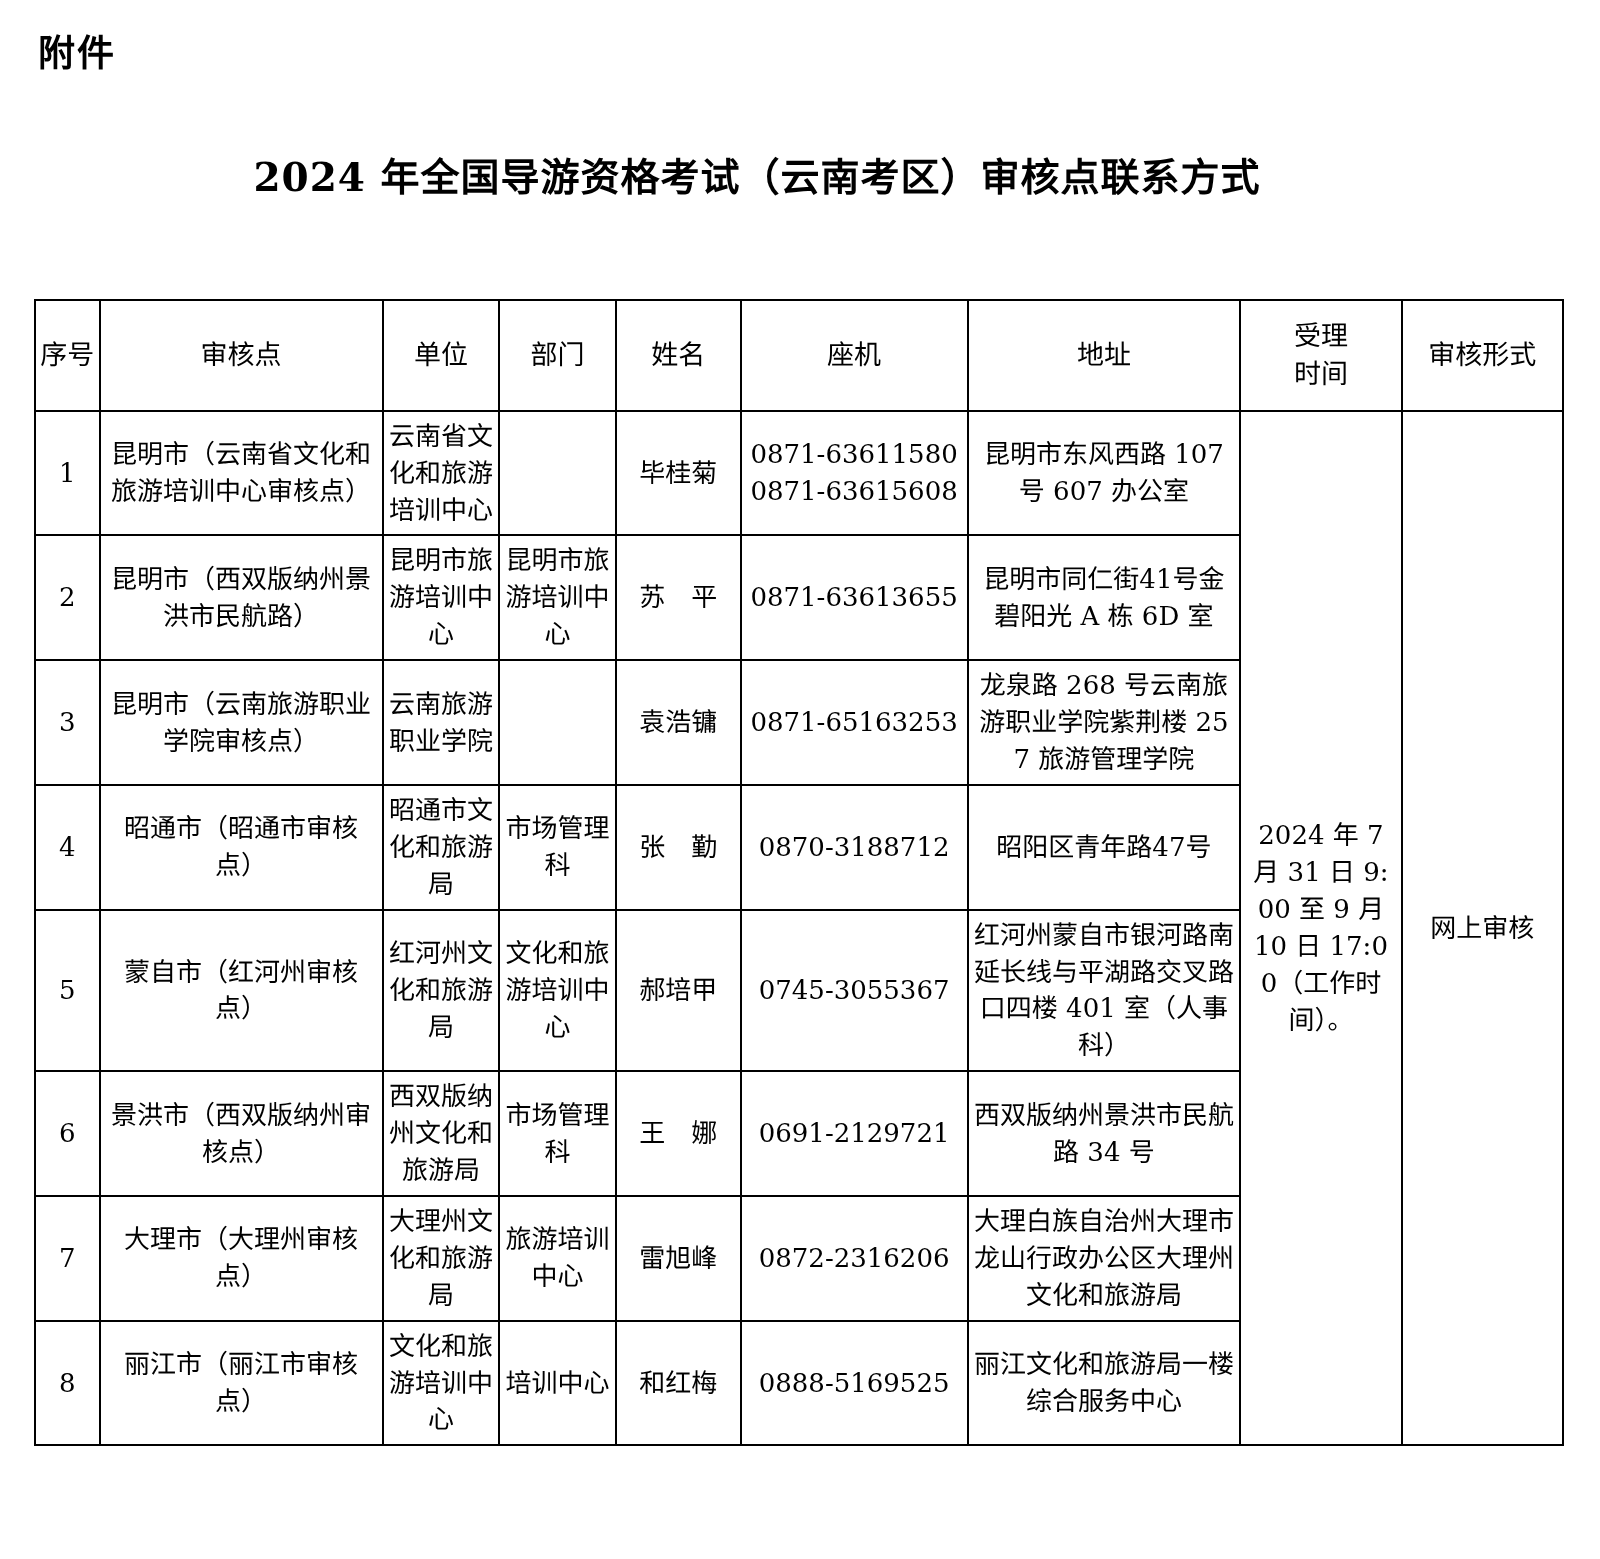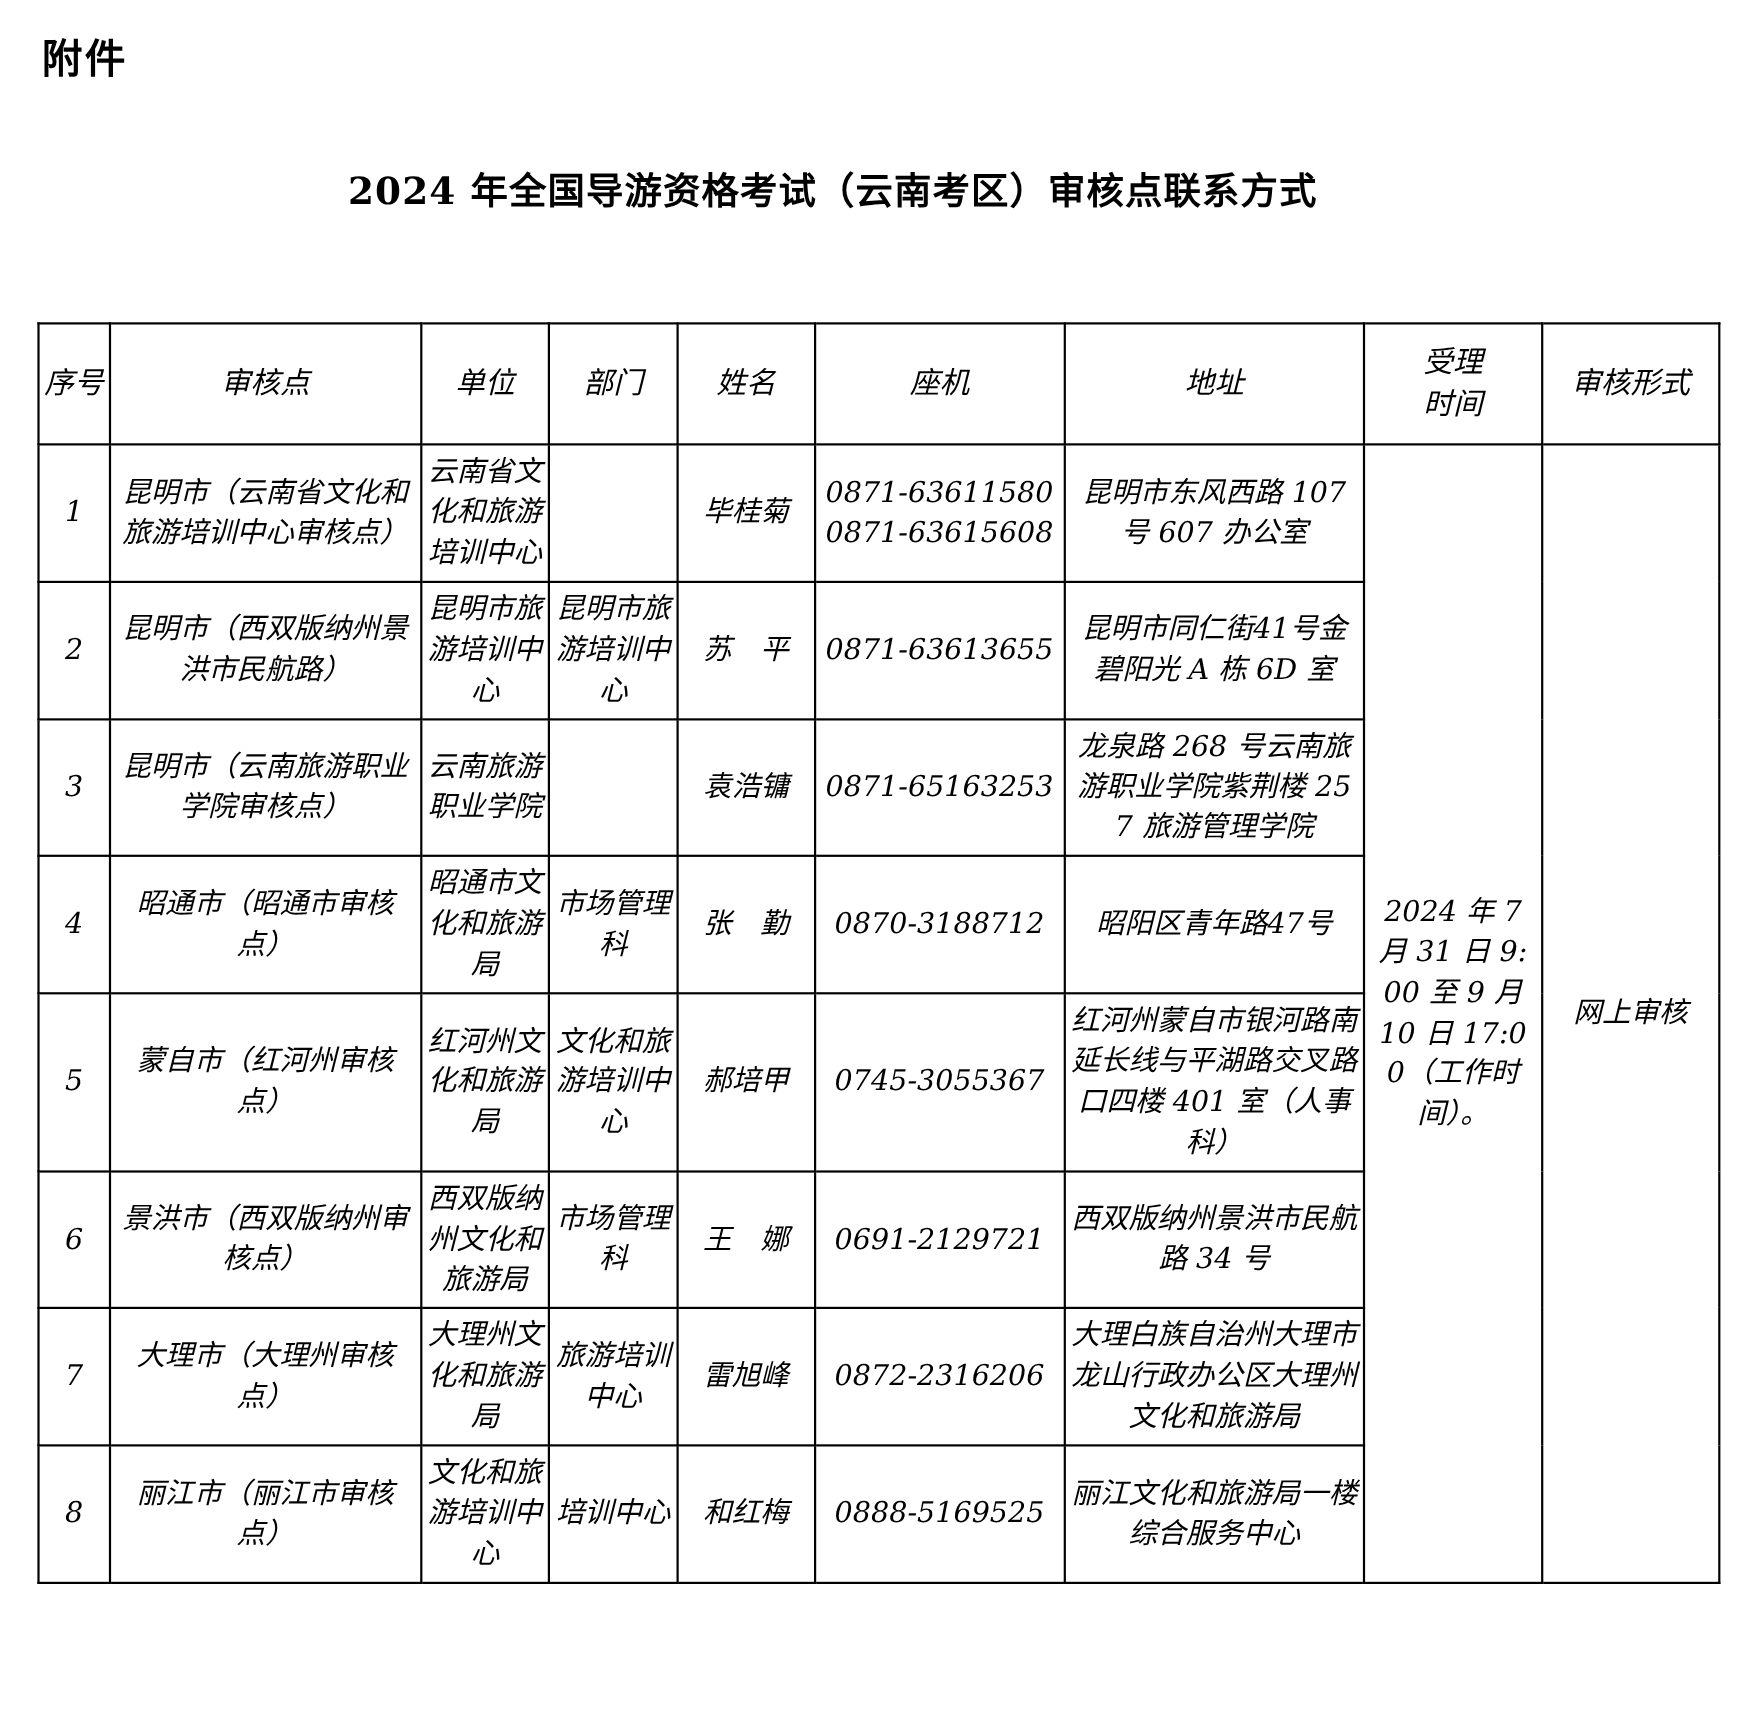--- a/index.html
+++ b/index.html
@@ -26,32 +26,31 @@
     font-weight: bold;
     font-size: 37px;
     letter-spacing: 2px;
     line-height: 1.2;
     margin: 6px 0 0 4px;
   }
   .doc-title {
     text-align: center;
     font-family: "DejaVu Serif", "Liberation Serif", serif;
     font-weight: bold;
-    font-size: 34px;
+    font-size: 39px;
     letter-spacing: 1px;
     margin-top: 76px;
     margin-bottom: 0;
     line-height: 1.3;
   }
   table.contact-table {
     border-collapse: collapse;
     width: 1530px;
     margin: 96px auto 0 auto;
     table-layout: fixed;
-    font-style: italic;
   }
   table.contact-table td,
   table.contact-table th {
     border: 2px solid #000000;
     padding: 6px 5px;
     text-align: center;
     vertical-align: middle;
     font-size: 26px;
     line-height: 1.42;
     font-weight: normal;

